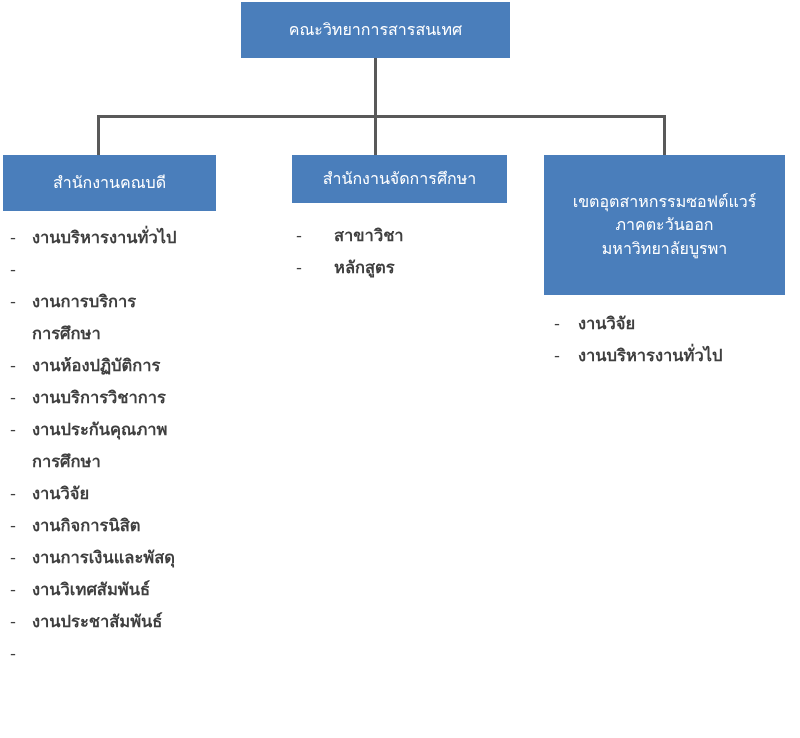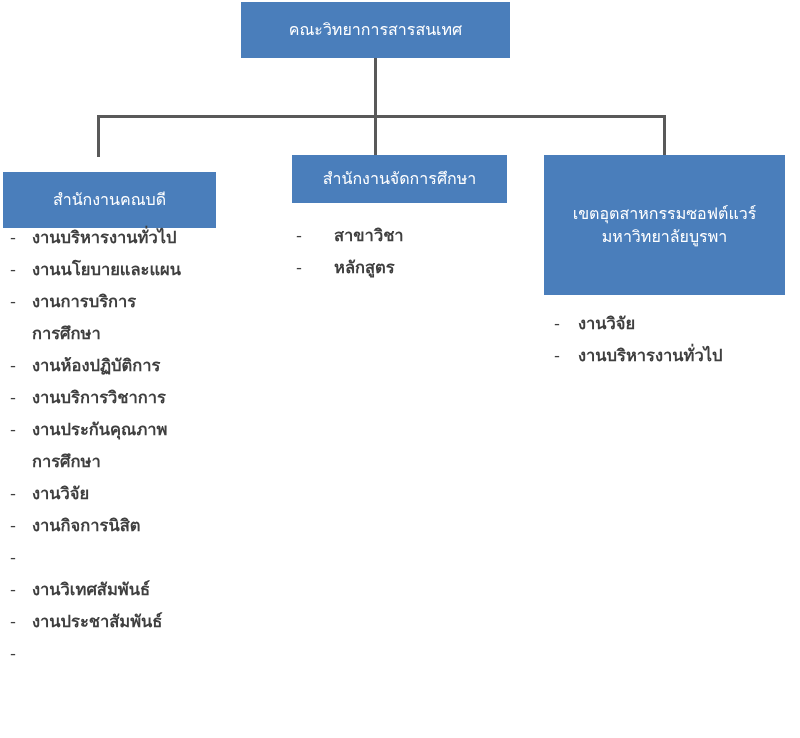--- a/index.html
+++ b/index.html
@@ -25,21 +25,21 @@
     align-items: center;
     justify-content: center;
     text-align: center;
     font-size: 16px;
     line-height: 1.45;
     box-sizing: border-box;
     padding: 12px 8px;
   }
 
   #node-root   { left: 241px; top: 2px;   width: 269px; height: 56px; }
-  #node-dean   { left: 3px;   top: 155px; width: 213px; height: 56px; margin-top: 17px; }
+  #node-dean   { left: 3px;   top: 155px; width: 213px; height: 56px; }
   #node-edu    { left: 292px; top: 155px; width: 215px; height: 48px; }
   #node-park   { left: 544px; top: 155px; width: 241px; height: 140px; }
 
   .node-lines {
     display: block;
   }
   .node-lines > span { display: block; }
 
   
   .conn {
@@ -109,32 +109,32 @@
   <span>สำนักงานคณบดี</span>
 </div>
 
 <div class="node" id="node-edu">
   <span>สำนักงานจัดการศึกษา</span>
 </div>
 
 <div class="node" id="node-park">
   <span class="node-lines">
     <span>เขตอุตสาหกรรมซอฟต์แวร์</span>
+    <span>ภาคตะวันออก</span>
     <span>มหาวิทยาลัยบูรพา</span>
   </span>
 </div>
 
 <div class="list" id="list-dean">
     <div class="row">
       <span class="dash">-</span>
       <span class="label">งานบริหารงานทั่วไป</span>
     </div>
     <div class="row">
       <span class="dash">-</span>
-      <span class="label">งานนโยบายและแผน</span>
     </div>
     <div class="row">
       <span class="dash">-</span>
       <span class="label">งานการบริการ<span class="cont">การศึกษา</span></span>
     </div>
     <div class="row">
       <span class="dash">-</span>
       <span class="label">งานห้องปฏิบัติการ</span>
     </div>
     <div class="row">
@@ -148,20 +148,21 @@
     <div class="row">
       <span class="dash">-</span>
       <span class="label">งานวิจัย</span>
     </div>
     <div class="row">
       <span class="dash">-</span>
       <span class="label">งานกิจการนิสิต</span>
     </div>
     <div class="row">
       <span class="dash">-</span>
+      <span class="label">งานการเงินและพัสดุ</span>
     </div>
     <div class="row">
       <span class="dash">-</span>
       <span class="label">งานวิเทศสัมพันธ์</span>
     </div>
     <div class="row">
       <span class="dash">-</span>
       <span class="label">งานประชาสัมพันธ์</span>
     </div>
     <div class="row">

